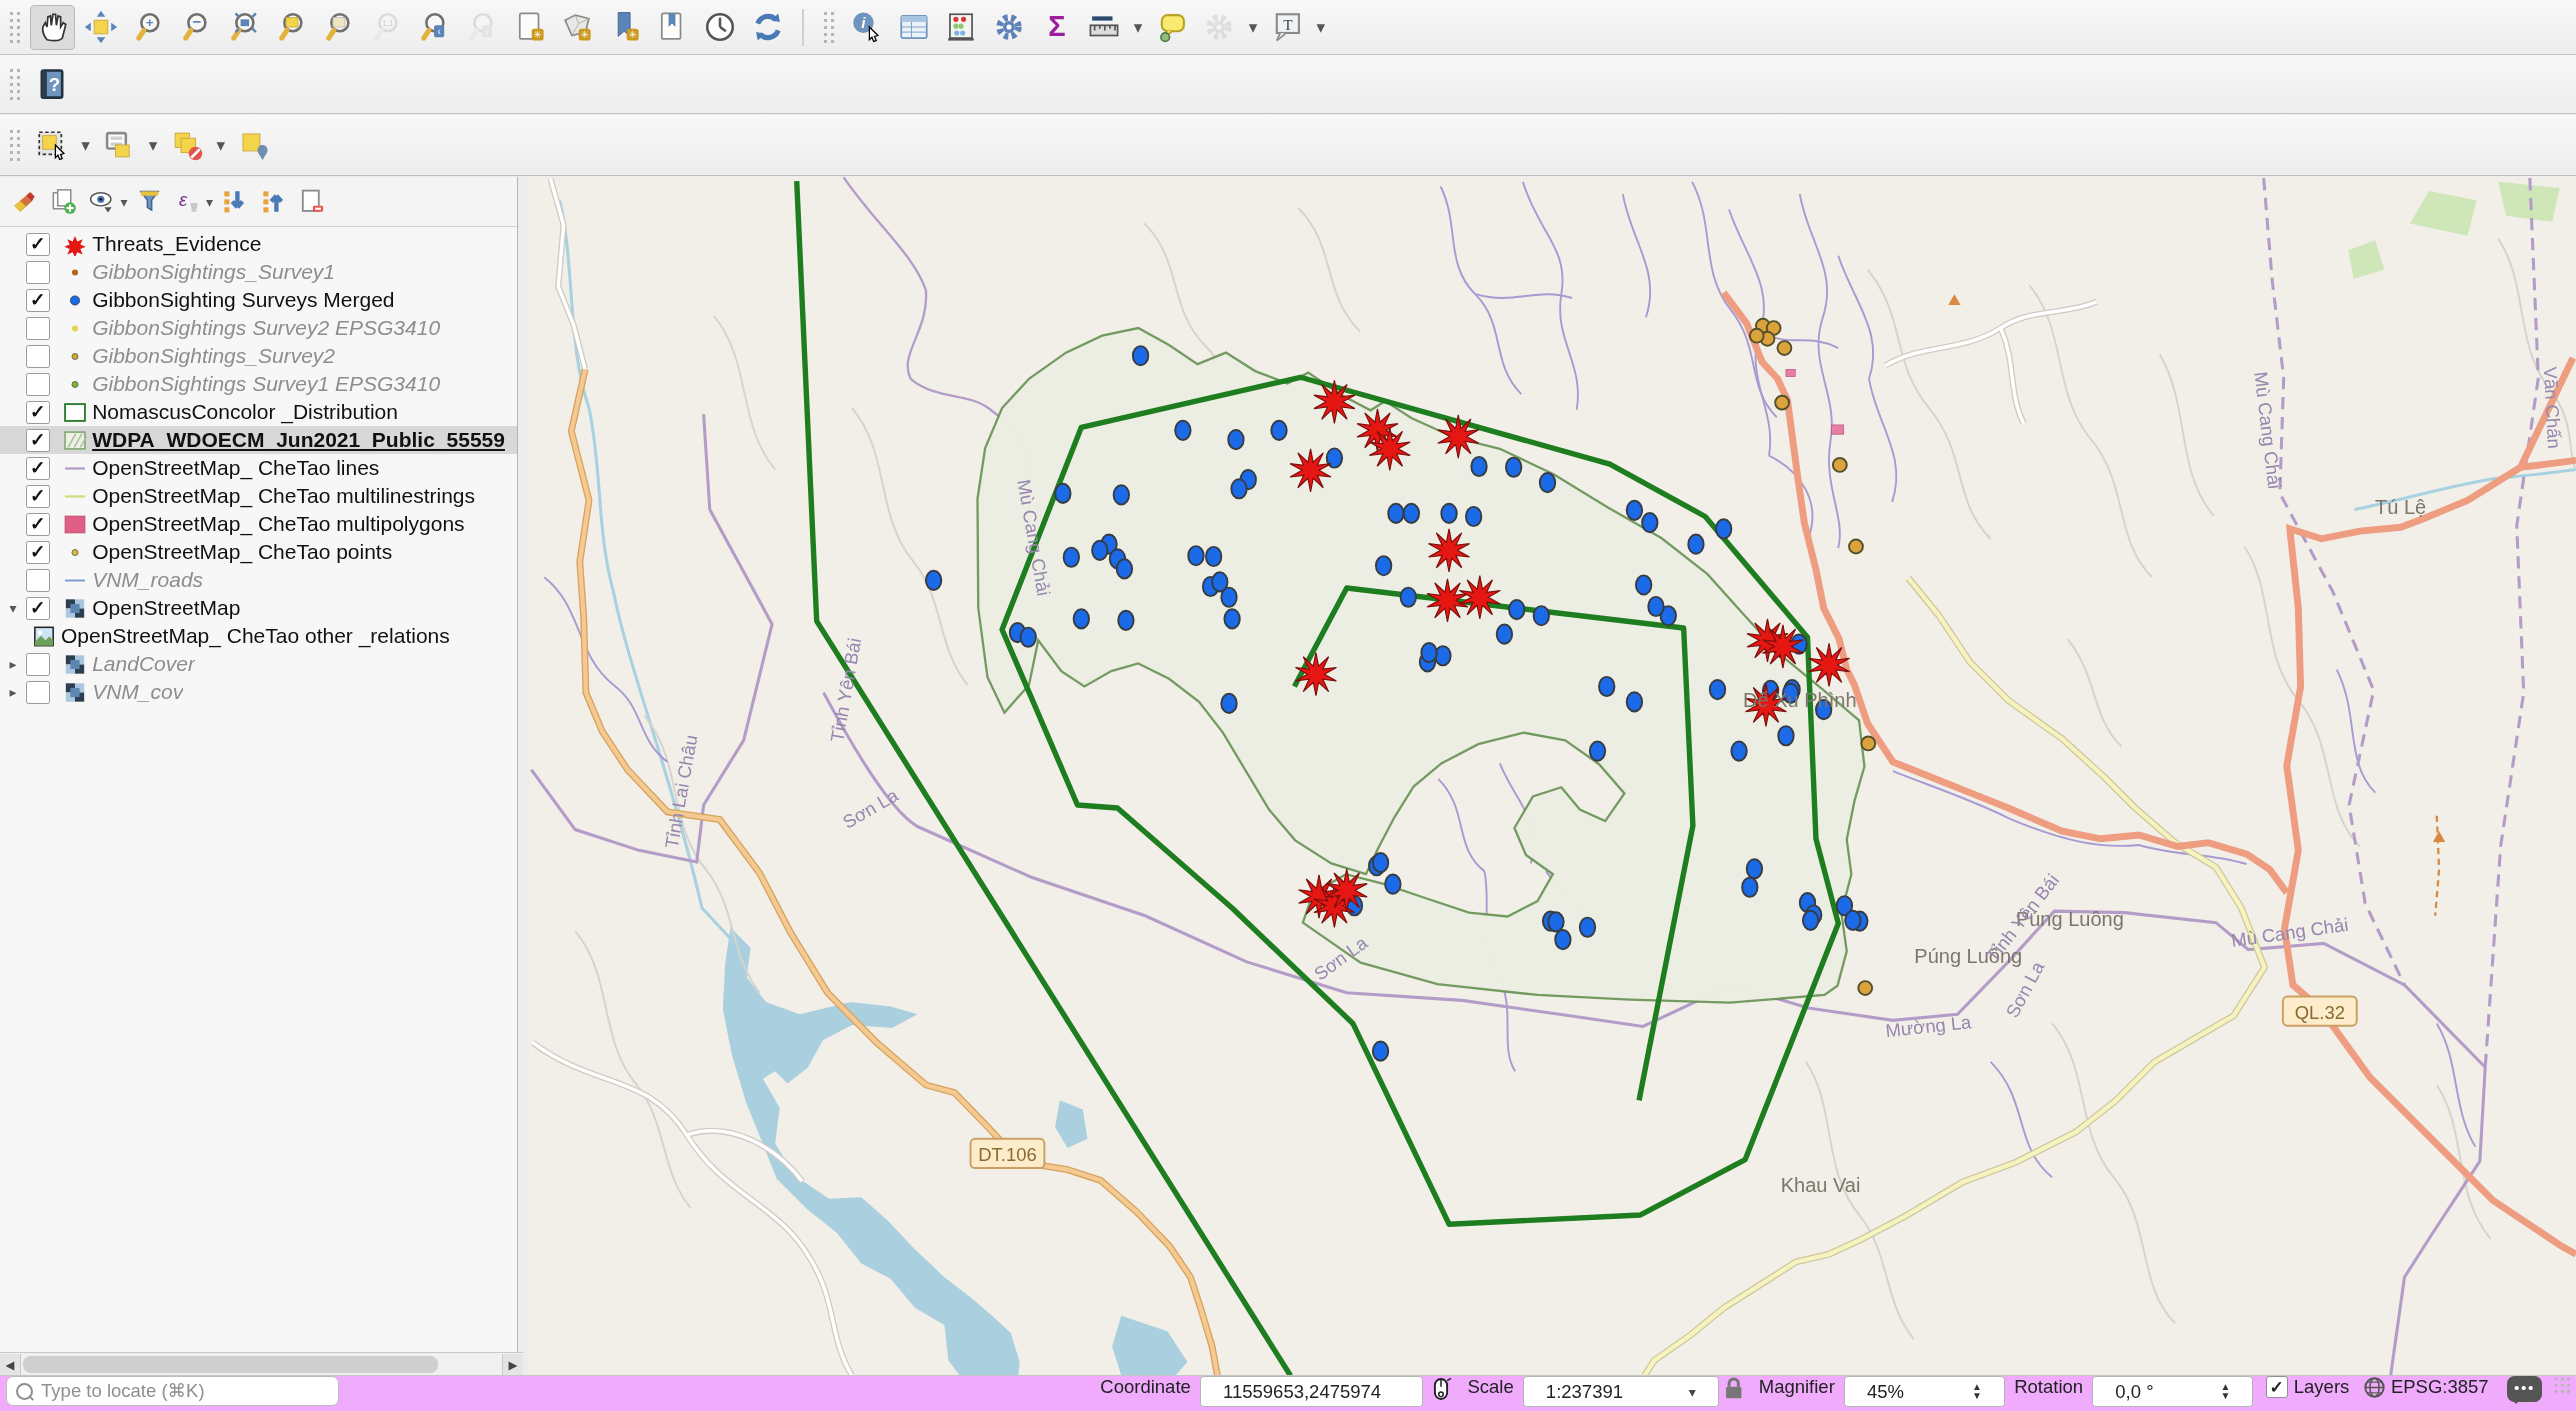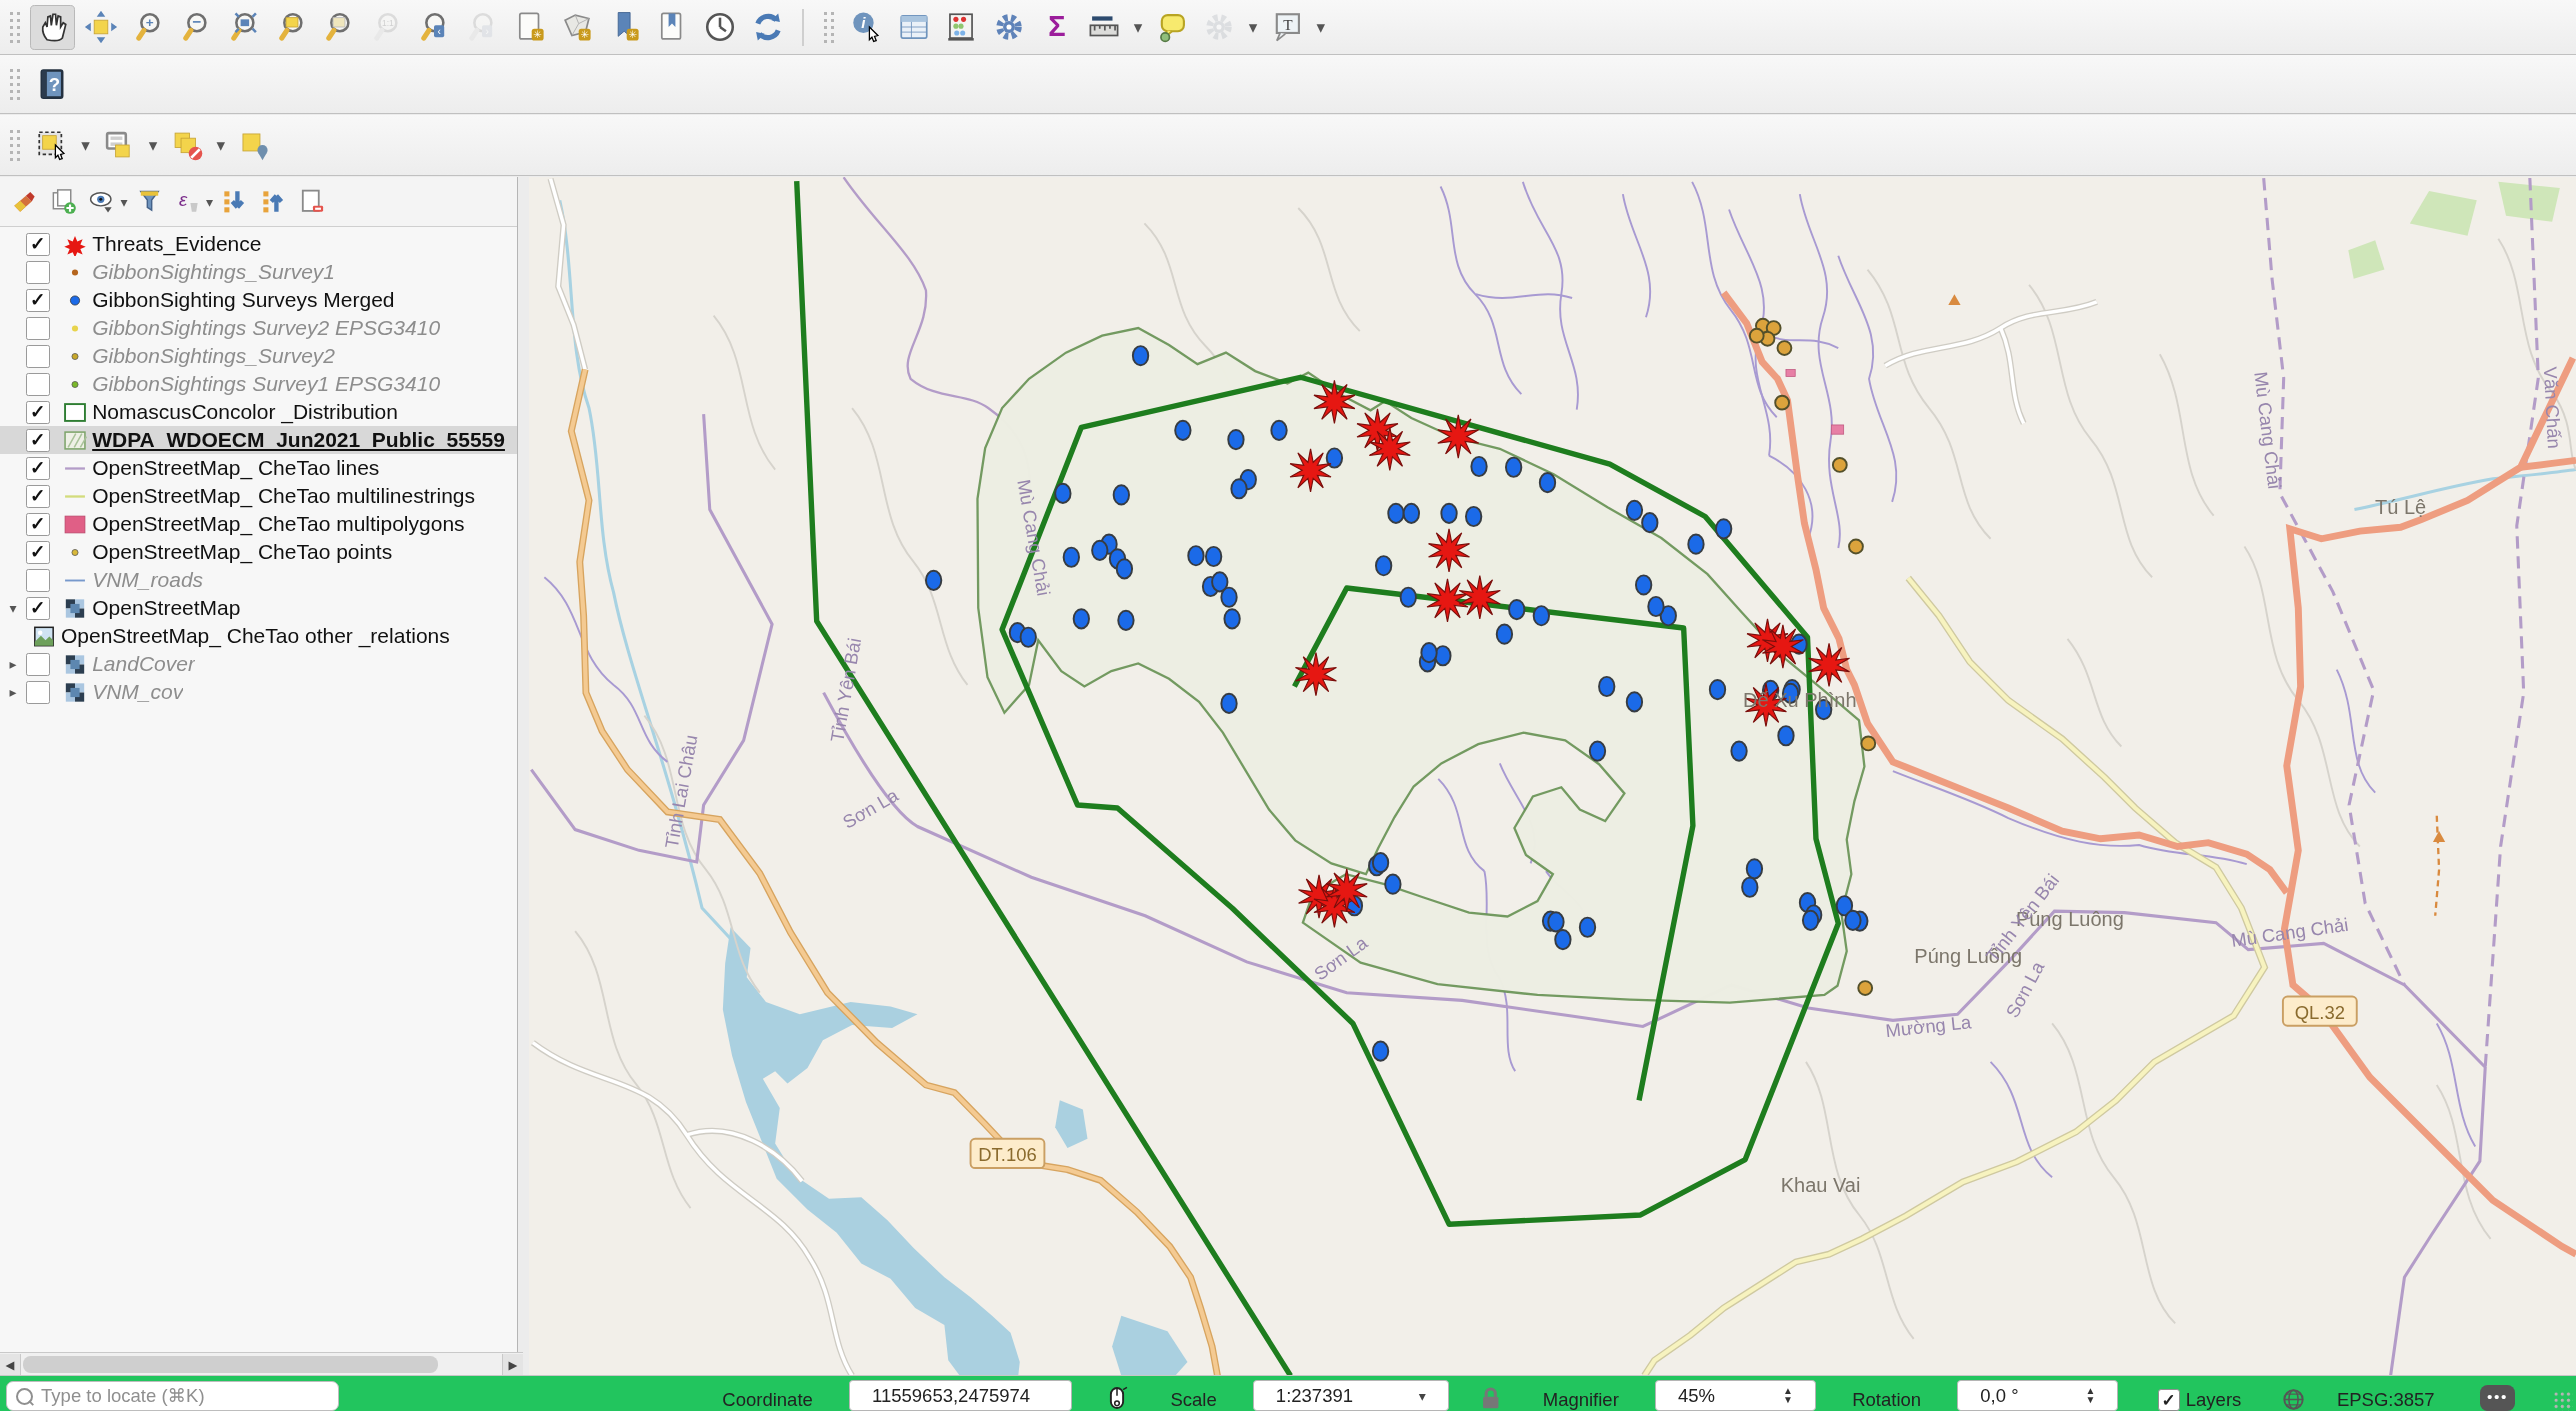--- a/index.html
+++ b/index.html
@@ -37,21 +37,21 @@
   
   #panel-hscroll{position:absolute;left:0;bottom:35px;width:523px;height:23px;background:#f0f0f0;border-top:0.8px solid #c9c9c9;display:flex;align-items:center;}
   .sc-arrow{width:20px;height:21.5px;display:flex;align-items:center;justify-content:center;font-size:11.5px;color:#444;background:#e4e4e4;border-right:0.8px solid #c9c9c9;}
   .sc-arrow:last-child{border-left:0.8px solid #c9c9c9;border-right:none;}
   #panel-hthumb{height:17px;width:415px;background:#cfcfcf;border-radius:7.7px;margin-left:1.5px;}
   #panel-htrack{flex:1;}
   
   #map-wrap{position:absolute;left:529px;top:177px;right:0;bottom:35px;background:#f2efe9;}
   #map-wrap svg{display:block;}
   
-  #statusbar{position:absolute;left:0;bottom:0;width:100%;height:35px;background:#22c55e;border-top:0.8px solid #c6c6c6;display:flex;align-items:flex-end;font-size:18.5px;color:#222;gap:27px;}
+  #statusbar{position:absolute;left:0;bottom:0;width:100%;height:35px;background:#f0abfc;border-top:0.8px solid #c6c6c6;display:flex;align-items:flex-start;font-size:18.5px;color:#222;}
   #locator{width:331px;height:28px;margin-left:6.2px;background:#fff;border:0.8px solid #bdbdbd;border-radius:7px;display:flex;align-items:center;color:#8f8f8f;}
   #locator .mag{width:13px;height:13px;border:2.3px solid #8f8f8f;border-radius:50%;margin:0 7.7px 0 9.2px;position:relative;}
   #locator .mag::after{content:"";position:absolute;width:6.2px;height:2.3px;background:#8f8f8f;transform:rotate(45deg);left:10px;top:12.3px;}
   .sb-label{margin:0 9.2px;flex:none;}
   .sb-box{height:29px;background:#fff;border:0.8px solid #b5b5b5;border-radius:3.8px;display:flex;align-items:center;padding:0 22px;flex:none;}
   .sb-spin{display:flex;flex-direction:column;margin-left:7.7px;font-size:10px;line-height:8.5px;color:#333;}
   .sb-dd{margin-left:10.8px;color:#444;font-size:14px;}
   .sb-icon{flex:none;margin:0 4.6px;}
   #render-group{display:flex;align-items:center;flex:none;}
   #render-cb{width:20px;height:20px;background:#fff;border:1.5px solid #8f8f8f;border-radius:3.1px;display:flex;align-items:center;justify-content:center;font-size:17px;font-weight:bold;margin-right:6.2px;}

